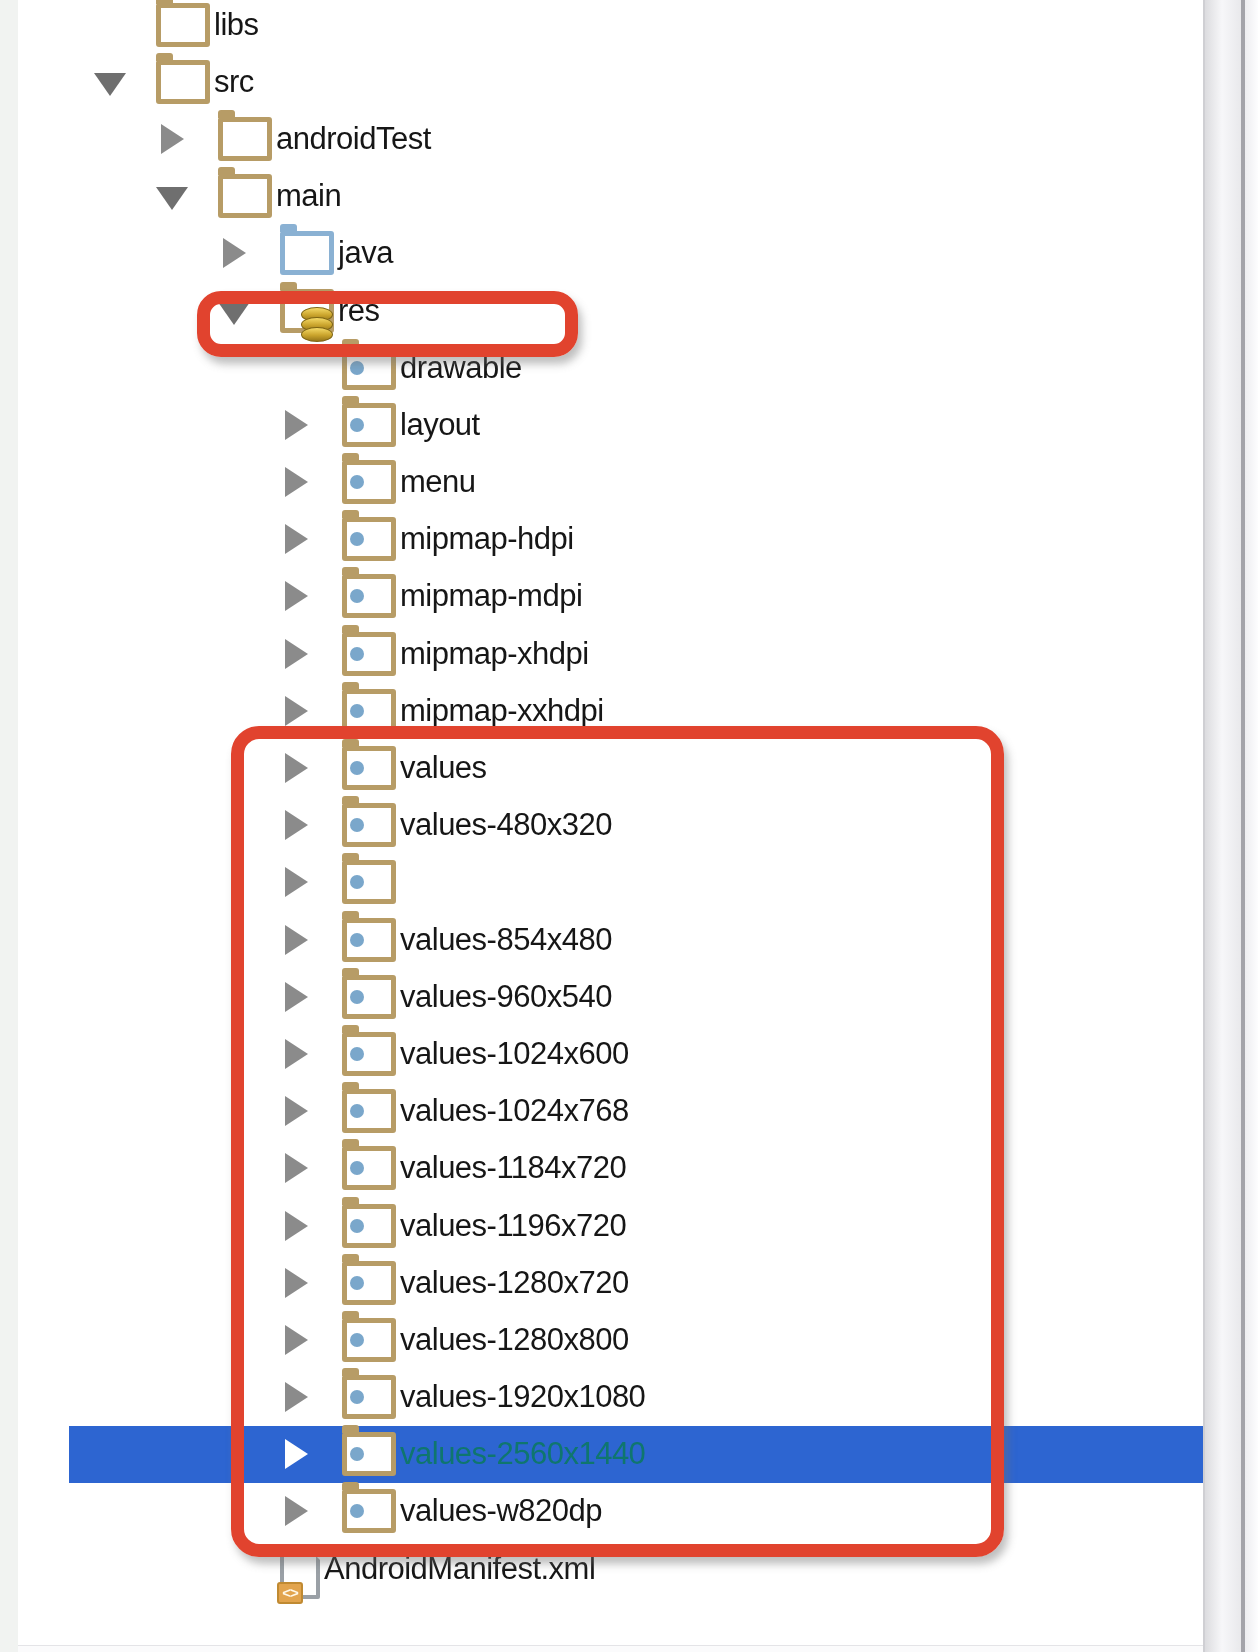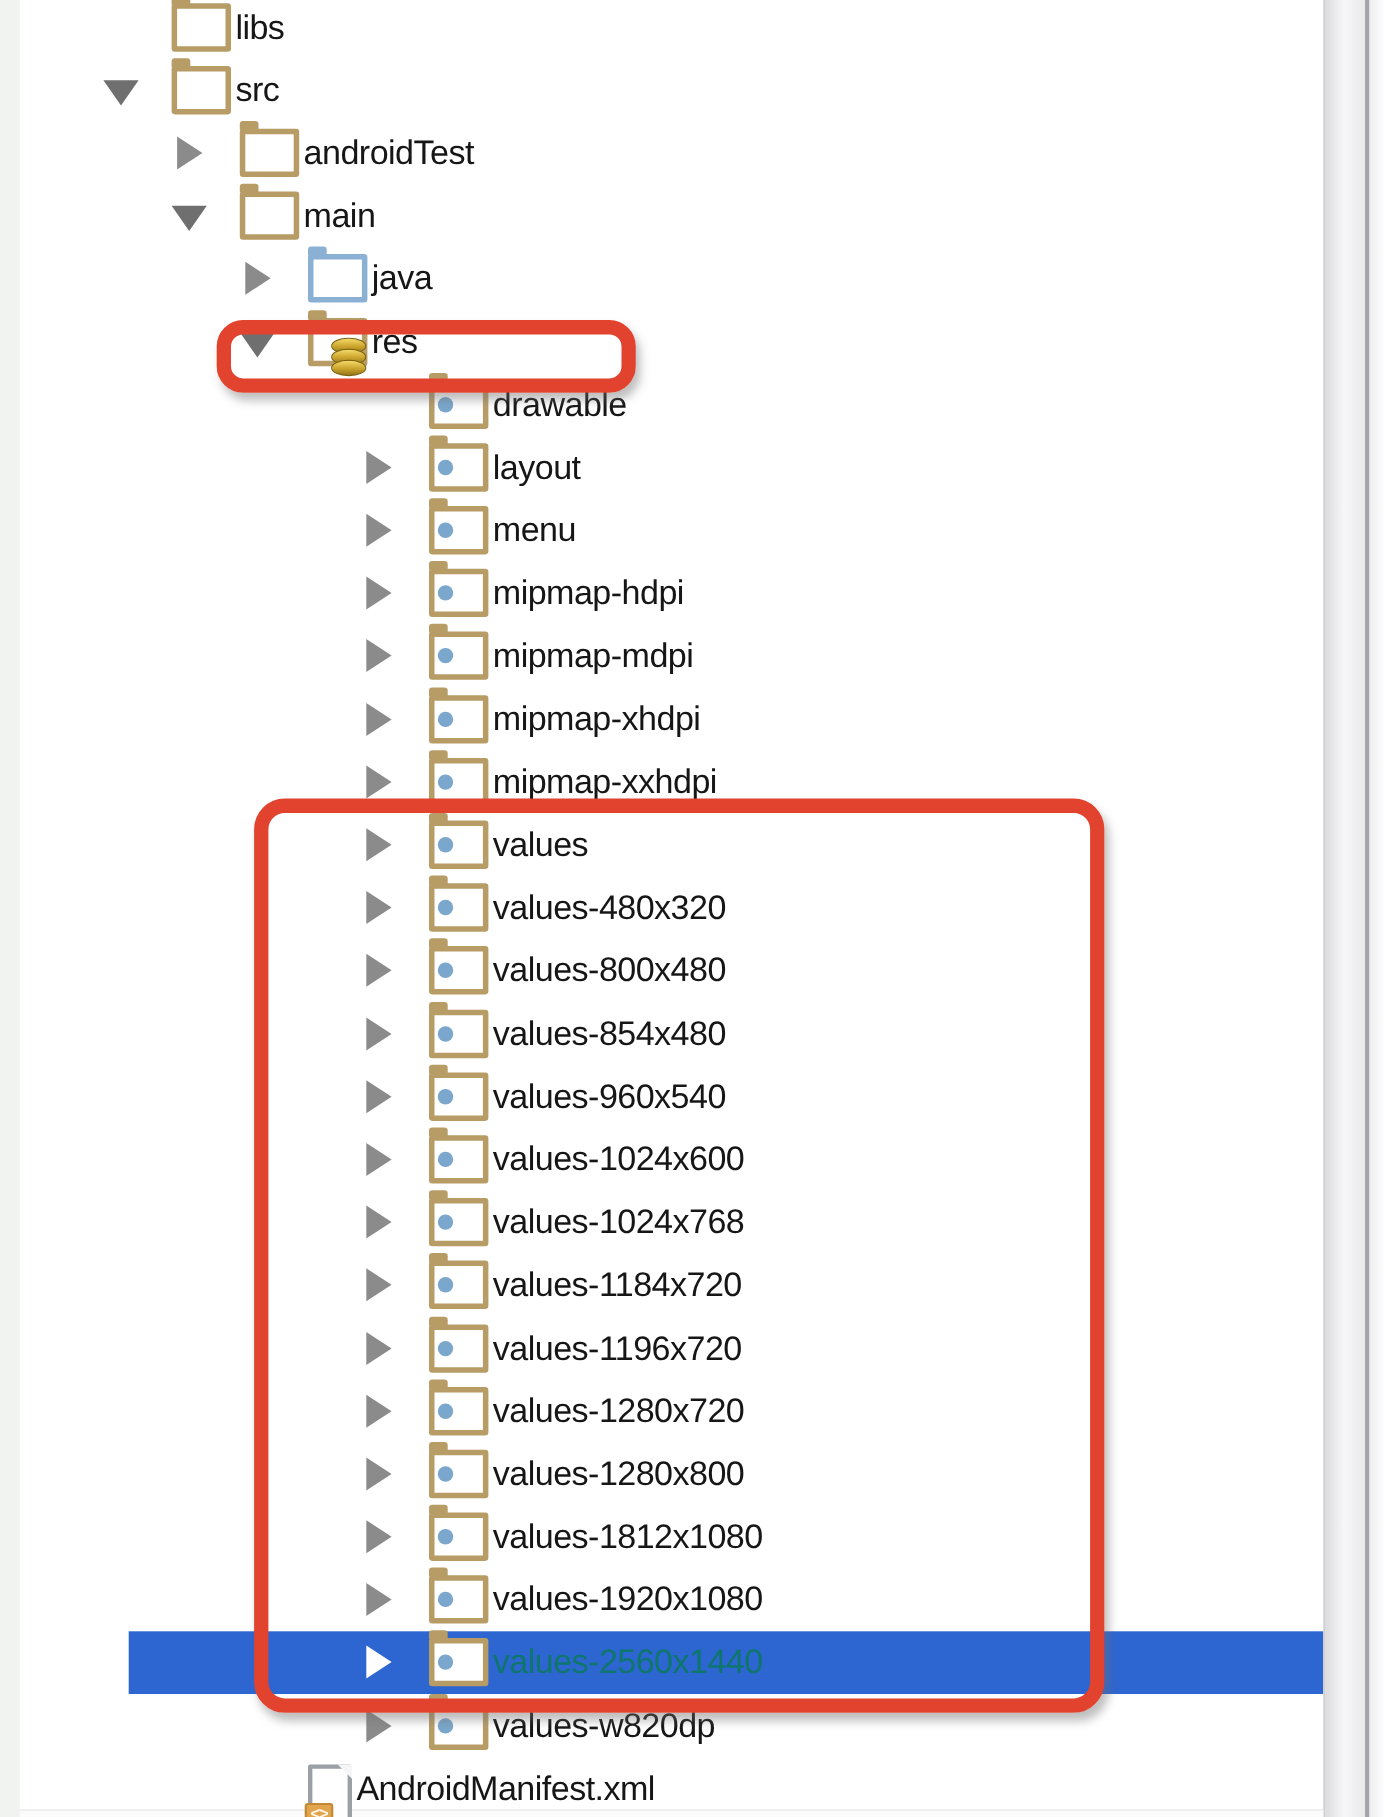--- a/index.html
+++ b/index.html
@@ -20,21 +20,21 @@
   .bottom-strip{position:absolute;left:18px;top:1645px;width:1185px;height:7px;
     background:#fbfbfc;border-top:1px solid #e4e4e7;box-sizing:border-box;}
 
   
   .tree{position:absolute;left:0;top:-4px;width:1203px;}
   .row{position:relative;height:57.2px;display:flex;align-items:center;box-sizing:border-box;}
   .row>*{position:relative;z-index:1;}
   .lvl0{padding-left:92px;}
   .lvl1{padding-left:154px;text-align:right;}
   .lvl2{padding-left:216px;text-align:right;}
-  .lvl3{padding-left:278px;margin-left:48px;}
+  .lvl3{padding-left:278px;}
   .row.selected::before{content:"";position:absolute;left:69px;right:0;top:0;bottom:0;
     background:#2d65d1;z-index:0;}
 
   
   .arr{width:36px;height:36px;margin-right:28px;flex:none;position:relative;}
   .arr.collapsed::before{content:"";position:absolute;left:7px;top:3px;width:0;height:0;
     border-top:15px solid transparent;border-bottom:15px solid transparent;
     border-left:23px solid #8b8b8b;}
   .arr.expanded::before{content:"";position:absolute;left:2px;top:9px;width:0;height:0;
     border-left:16px solid transparent;border-right:16px solid transparent;
@@ -177,21 +177,20 @@
 
   <div class="row lvl3">
     <span class="arr collapsed"></span>
     <span class="folder dot"></span>
     <span class="lbl">values-480x320</span>
   </div>
 
   <div class="row lvl3">
     <span class="arr collapsed"></span>
     <span class="folder dot"></span>
-    <span class="lbl">values-800x480</span>
   </div>
 
   <div class="row lvl3">
     <span class="arr collapsed"></span>
     <span class="folder dot"></span>
     <span class="lbl">values-854x480</span>
   </div>
 
   <div class="row lvl3">
     <span class="arr collapsed"></span>
@@ -228,25 +227,20 @@
     <span class="folder dot"></span>
     <span class="lbl">values-1280x720</span>
   </div>
 
   <div class="row lvl3">
     <span class="arr collapsed"></span>
     <span class="folder dot"></span>
     <span class="lbl">values-1280x800</span>
   </div>
 
-  <div class="row lvl3">
-    <span class="arr collapsed"></span>
-    <span class="folder dot"></span>
-    <span class="lbl">values-1812x1080</span>
-  </div>
 
   <div class="row lvl3">
     <span class="arr collapsed"></span>
     <span class="folder dot"></span>
     <span class="lbl">values-1920x1080</span>
   </div>
 
   <div class="row lvl3 selected">
     <span class="arr collapsed"></span>
     <span class="folder dot"></span>

